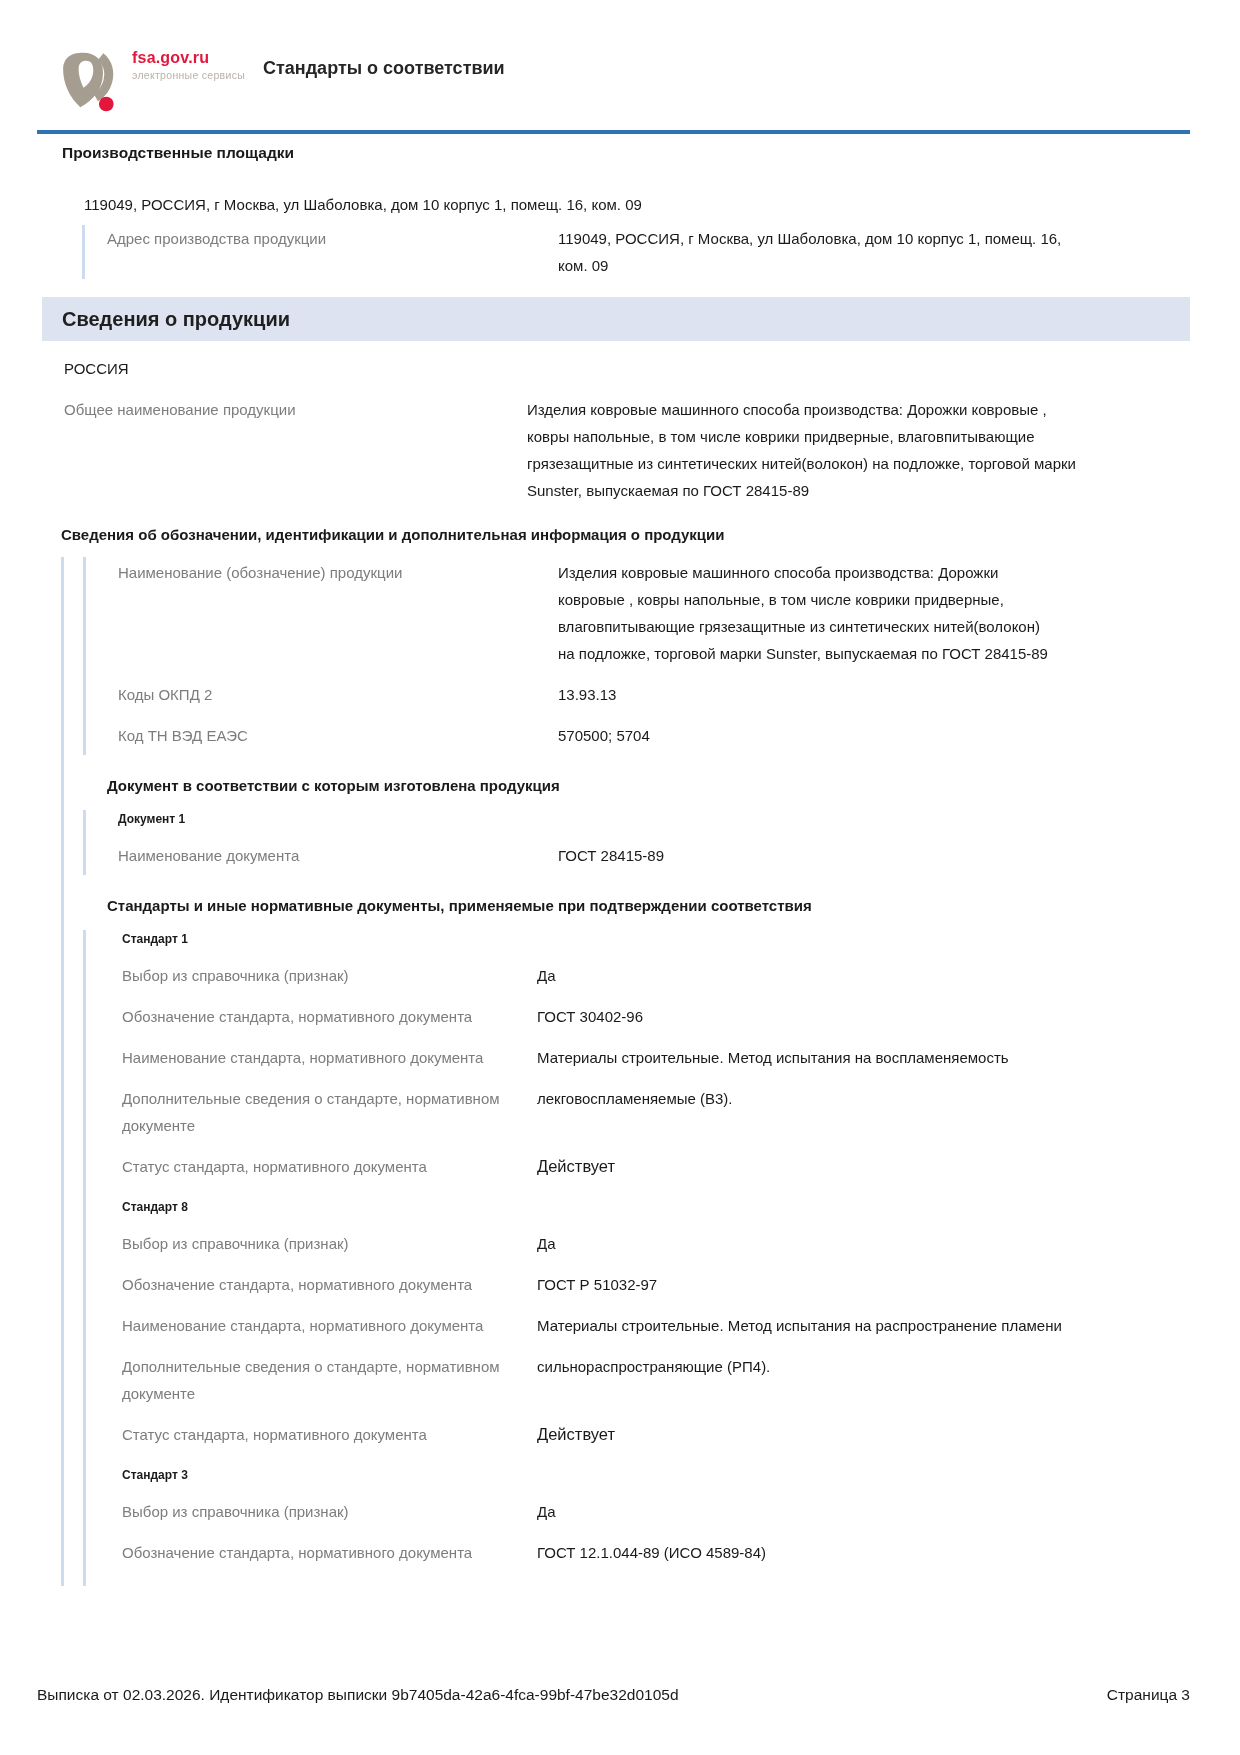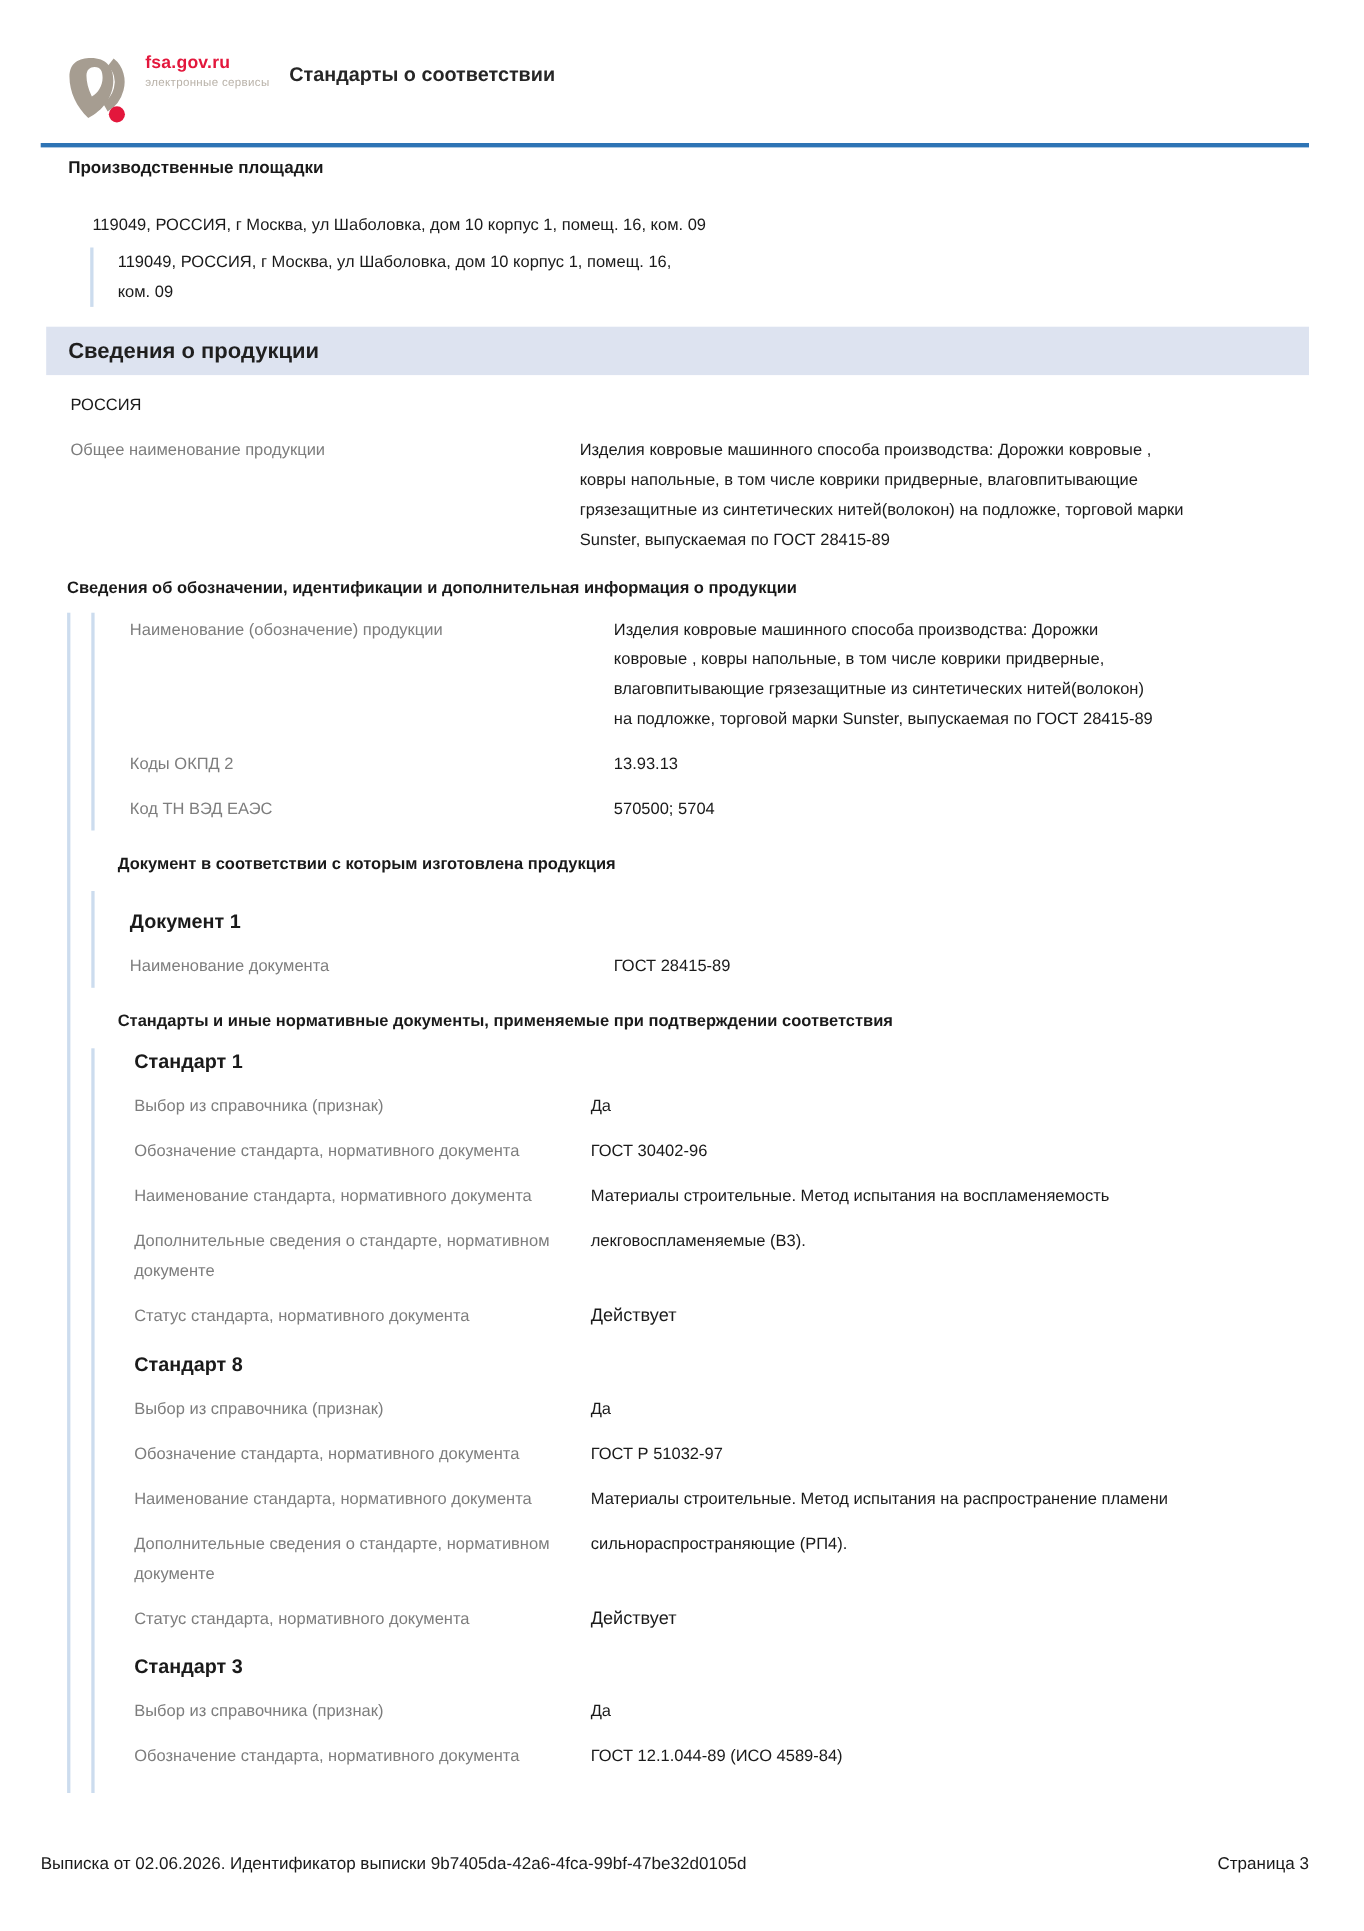--- a/index.html
+++ b/index.html
@@ -44,21 +44,21 @@
   .product-info .value{max-width:565px}
 
   .h3{font-size:15px;font-weight:bold;margin:22px 0 0 24px;color:#1a1a1a}
 
   
   .outer{border-left:3px solid #ccdcee;margin:14px 0 0 24px}
   .outer .sub-h{font-size:15px;font-weight:bold;margin:22px 0 16px 0;padding-left:43px;color:#1a1a1a}
   .inner{border-left:3px solid #ccdcee;margin-left:19px;padding:2px 0 6px 32px}
   .inner .row .label{width:440px}
   .inner .row .value{max-width:500px}
-  .inner .block-title{font-size:18px;font-weight:bold;margin:16px 0 16px 0;color:#1a1a1a}
+  .inner .block-title{font-size:12px;font-weight:bold;margin:0 0 16px 0;color:#1a1a1a}
   .standards .row{padding-left:4px}
   .standards .row .label{width:415px}
   .standards .row .value{max-width:660px}
   .standards .block-title{margin-top:20px;padding-left:4px}
   .standards .block-title:first-child{margin-top:0}
   .inner.standards{padding-bottom:20px}
 
   .footer{position:absolute;left:37px;right:50px;top:1686px;display:flex;
           justify-content:space-between;font-size:15.5px;color:#1a1a1a}
 </style>
@@ -82,20 +82,21 @@
     </div>
     <div class="doc-title">Стандарты о соответствии</div>
   </div>
 
   <div class="rule"></div>
 
   <div class="h2">Производственные площадки</div>
   <div class="site-heading">119049, РОССИЯ, г Москва, ул Шаболовка, дом 10 корпус 1, помещ. 16, ком. 09</div>
   <div class="addr-block">
     <div class="row">
+      <div class="label">Адрес производства продукции</div>
       <div class="value">119049, РОССИЯ, г Москва, ул Шаболовка, дом 10 корпус 1, помещ. 16, ком. 09</div>
     </div>
   </div>
 
   <div class="banner">Сведения о продукции</div>
   <div class="product-info">
     <div class="row">
       <div class="value">РОССИЯ</div>
     </div>
     <div class="row">
@@ -189,15 +190,15 @@
       <div class="row">
         <div class="label">Обозначение стандарта, нормативного документа</div>
         <div class="value">ГОСТ 12.1.044-89 (ИСО 4589-84)</div>
       </div>
 
     </div>
   </div>
 </div>
 
 <div class="footer">
-  <div>Выписка от 02.06.2026. Идентификатор выписки 9b7405da-42a6-4fca-99bf-47be32d0105d</div>
+  <div>Выписка от 02.03.2026. Идентификатор выписки 9b7405da-42a6-4fca-99bf-47be32d0105d</div>
   <div>Страница 3</div>
 </div>
 
 </body></html>

